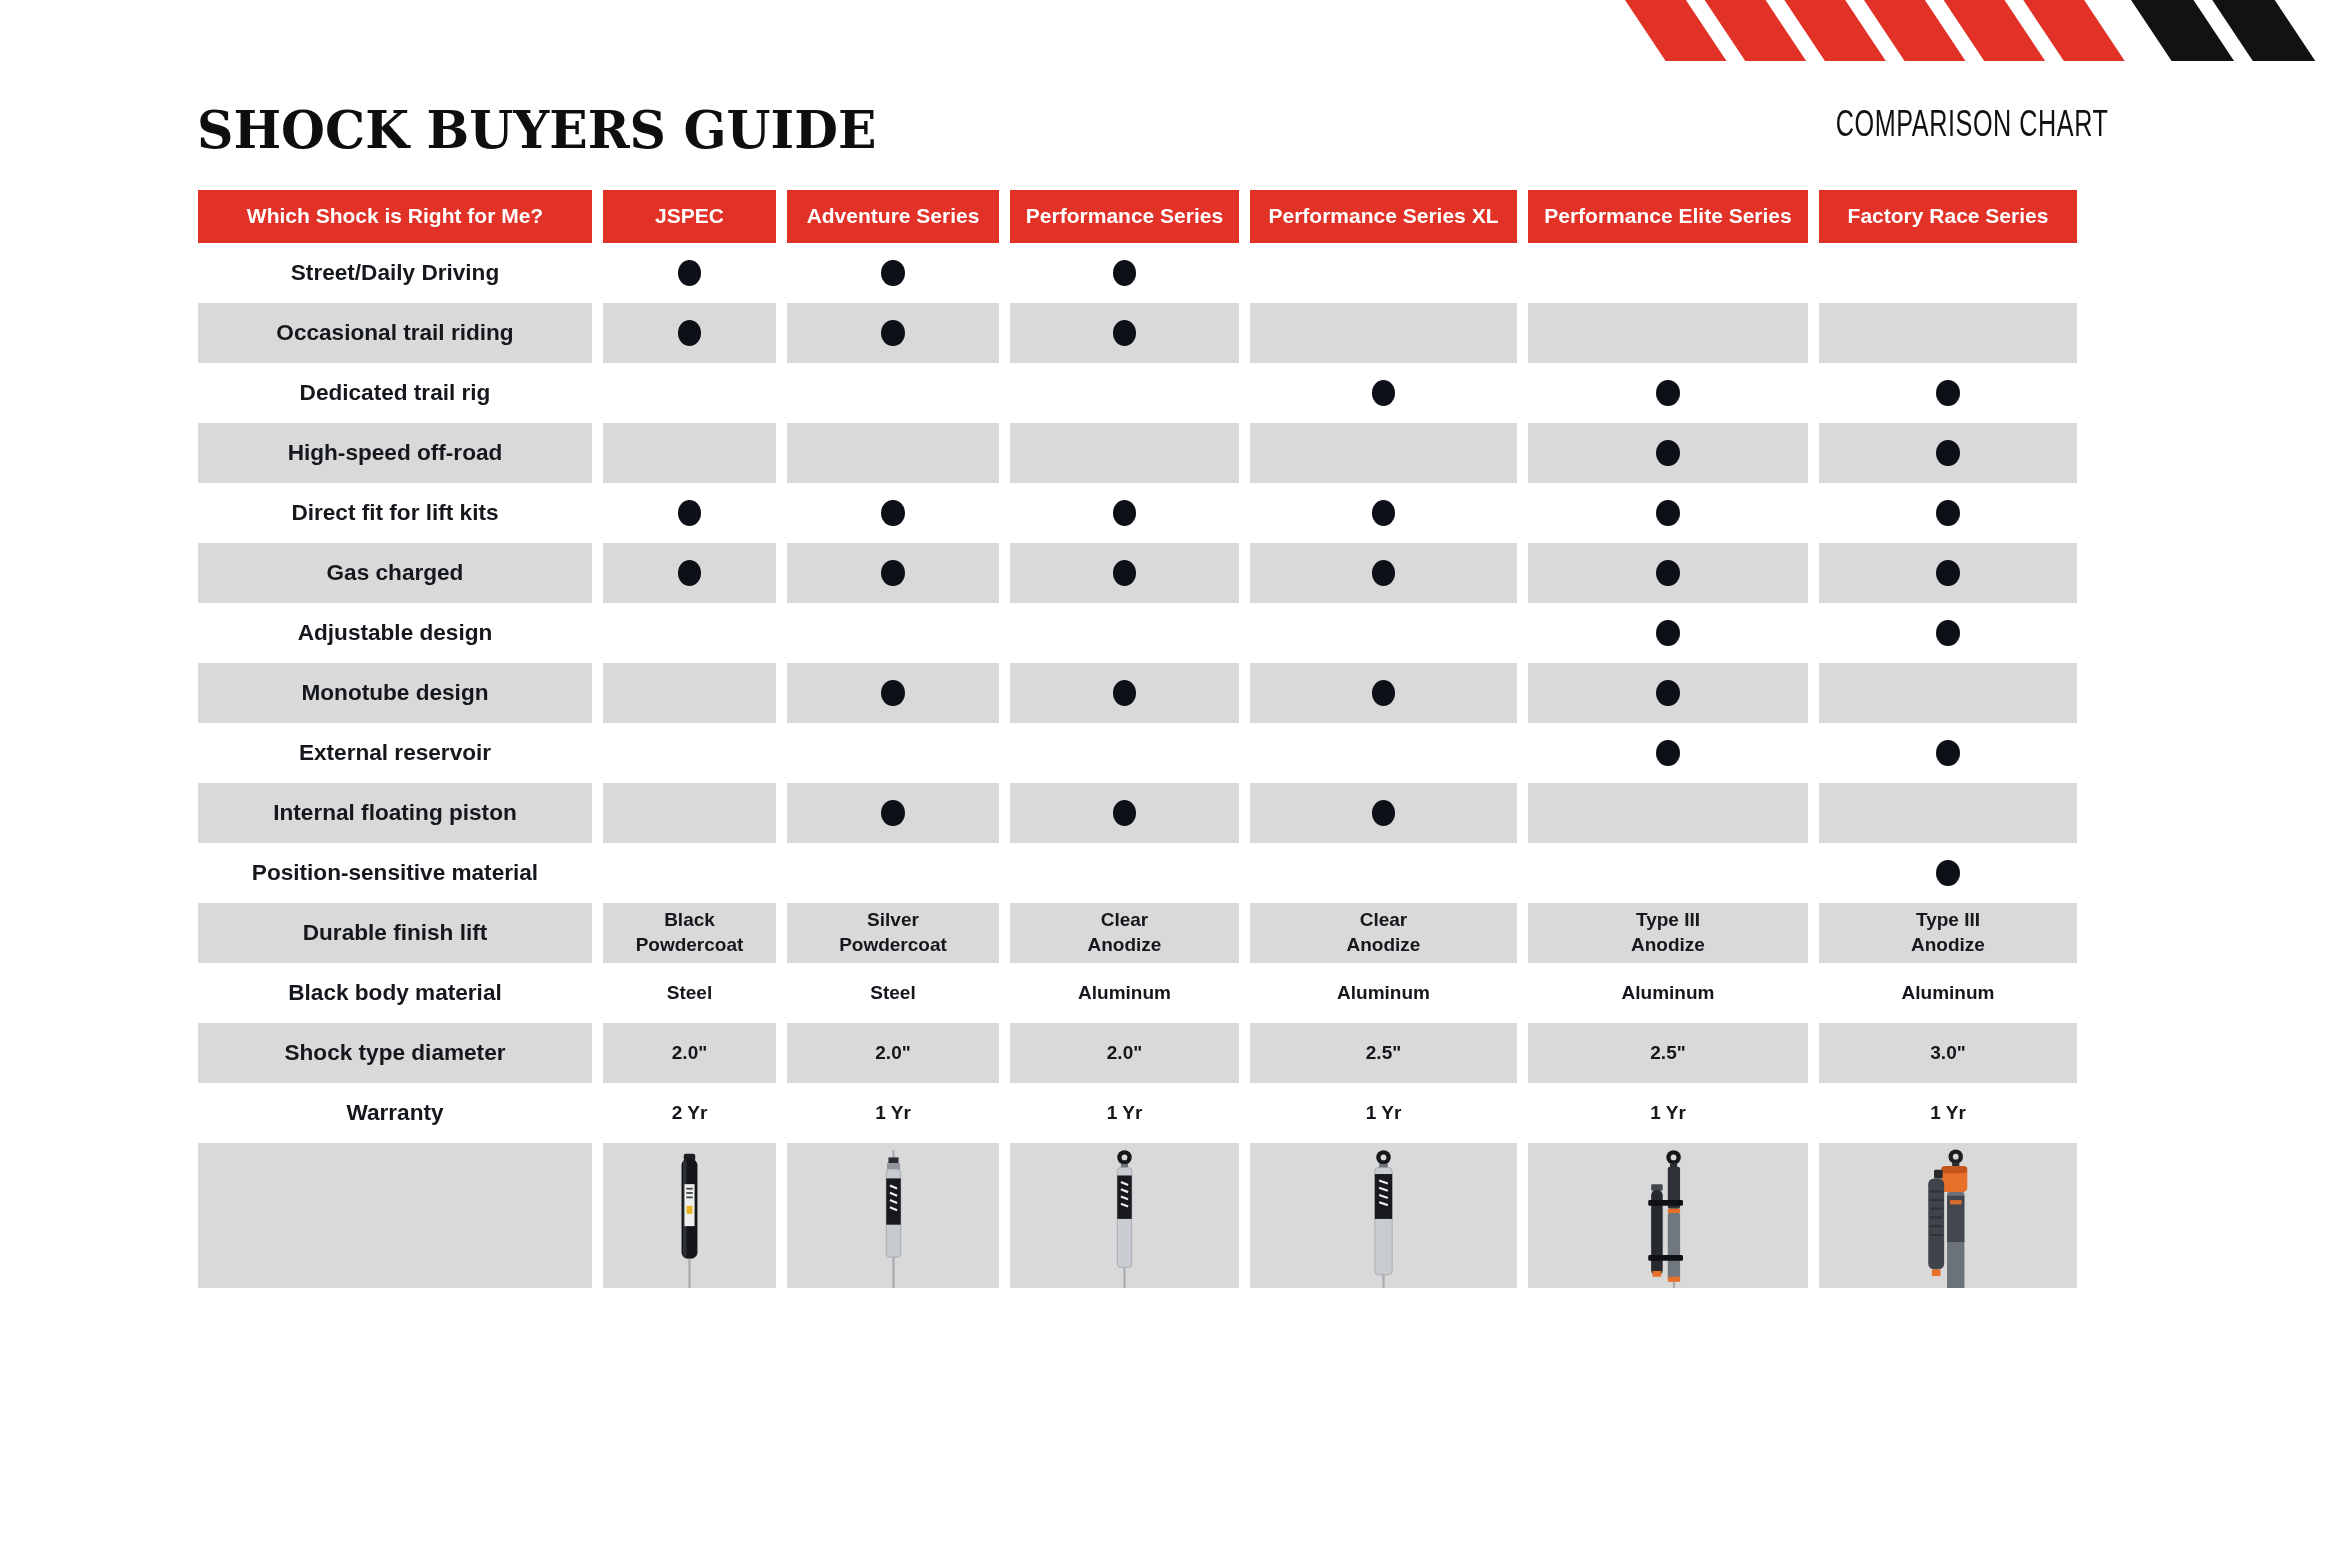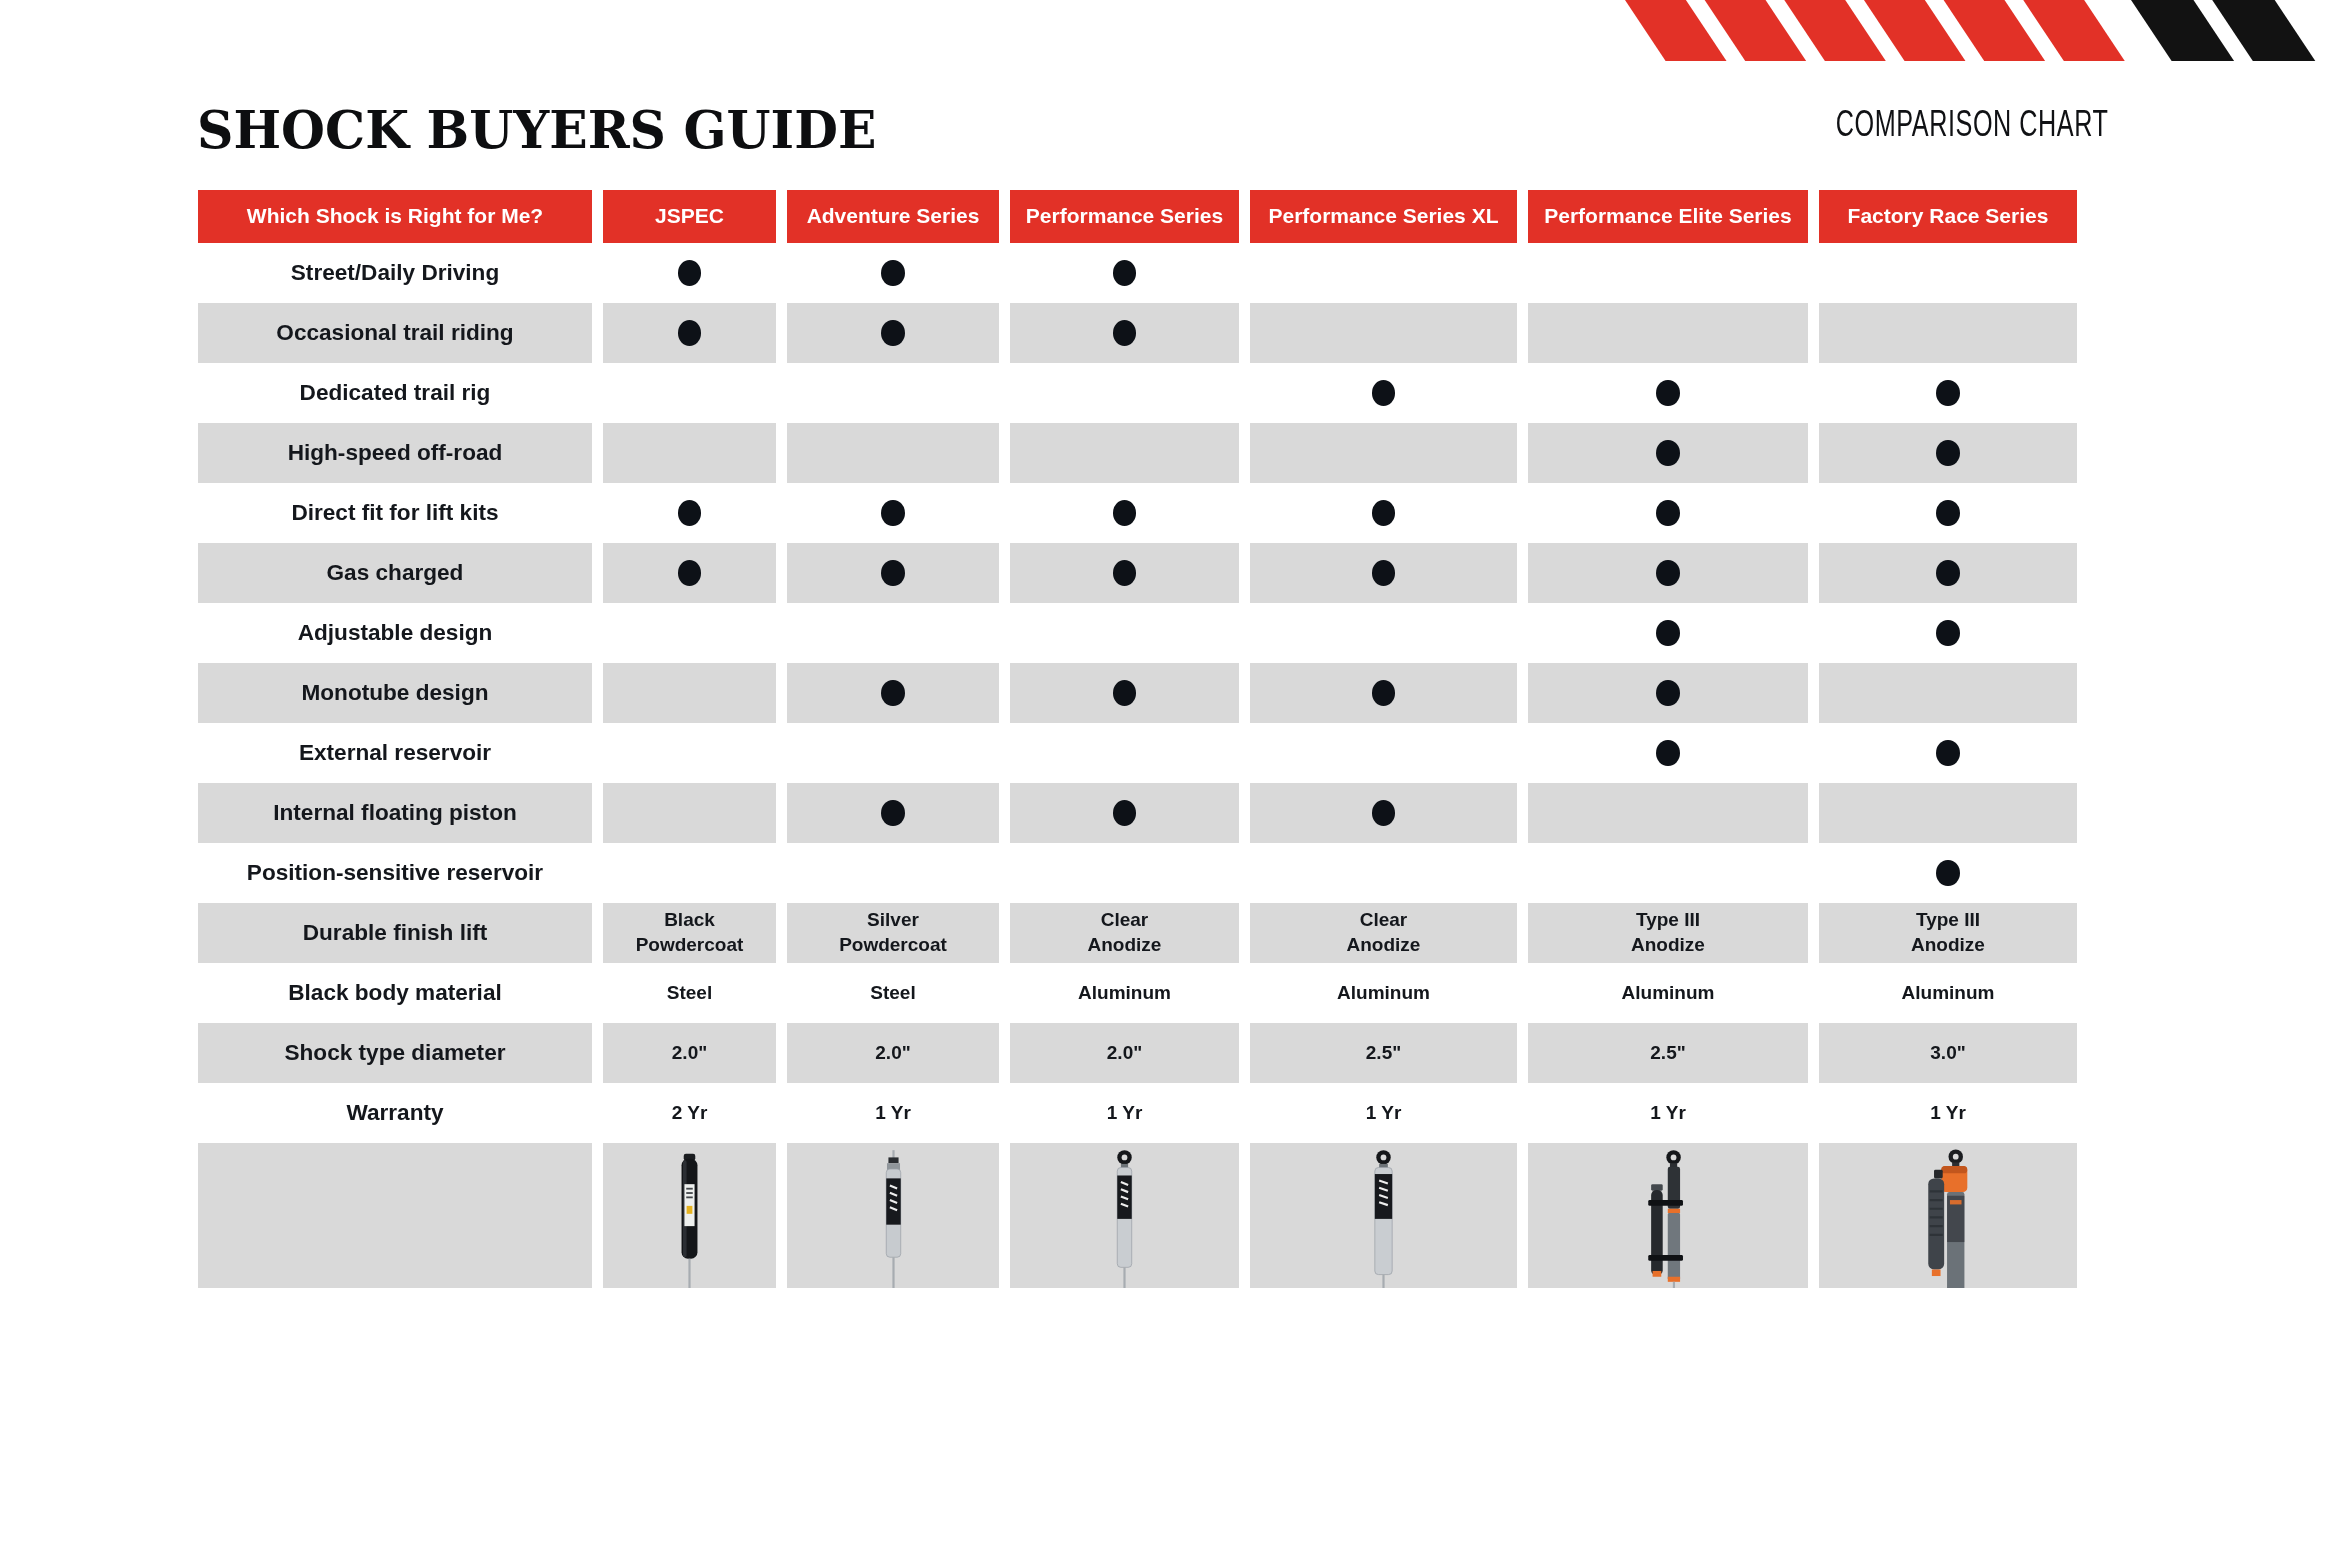--- a/index.html
+++ b/index.html
@@ -122,21 +122,21 @@
       <div class="vcell"></div>
       <div class="vcell"><div class="dot"></div></div>
       <div class="vcell"><div class="dot"></div></div>
       <div class="lcell gray">Internal floating piston</div>
       <div class="vcell gray"></div>
       <div class="vcell gray"><div class="dot"></div></div>
       <div class="vcell gray"><div class="dot"></div></div>
       <div class="vcell gray"><div class="dot"></div></div>
       <div class="vcell gray"></div>
       <div class="vcell gray"></div>
-      <div class="lcell">Position-sensitive reservoir</div>
+      <div class="lcell">Position-sensitive material</div>
       <div class="vcell"></div>
       <div class="vcell"></div>
       <div class="vcell"></div>
       <div class="vcell"></div>
       <div class="vcell"></div>
       <div class="vcell"><div class="dot"></div></div>
       <div class="lcell gray">Durable finish lift</div>
       <div class="vcell gray">Black
 Powdercoat</div>
       <div class="vcell gray">Silver

